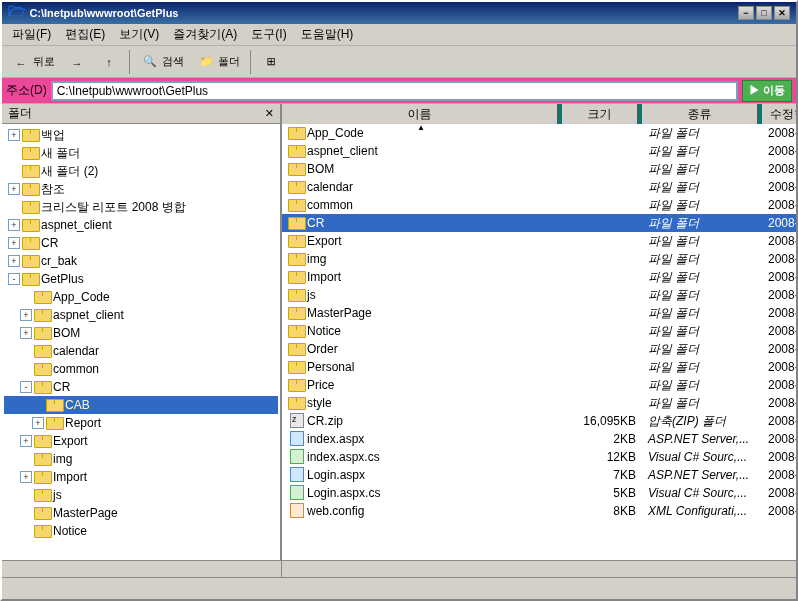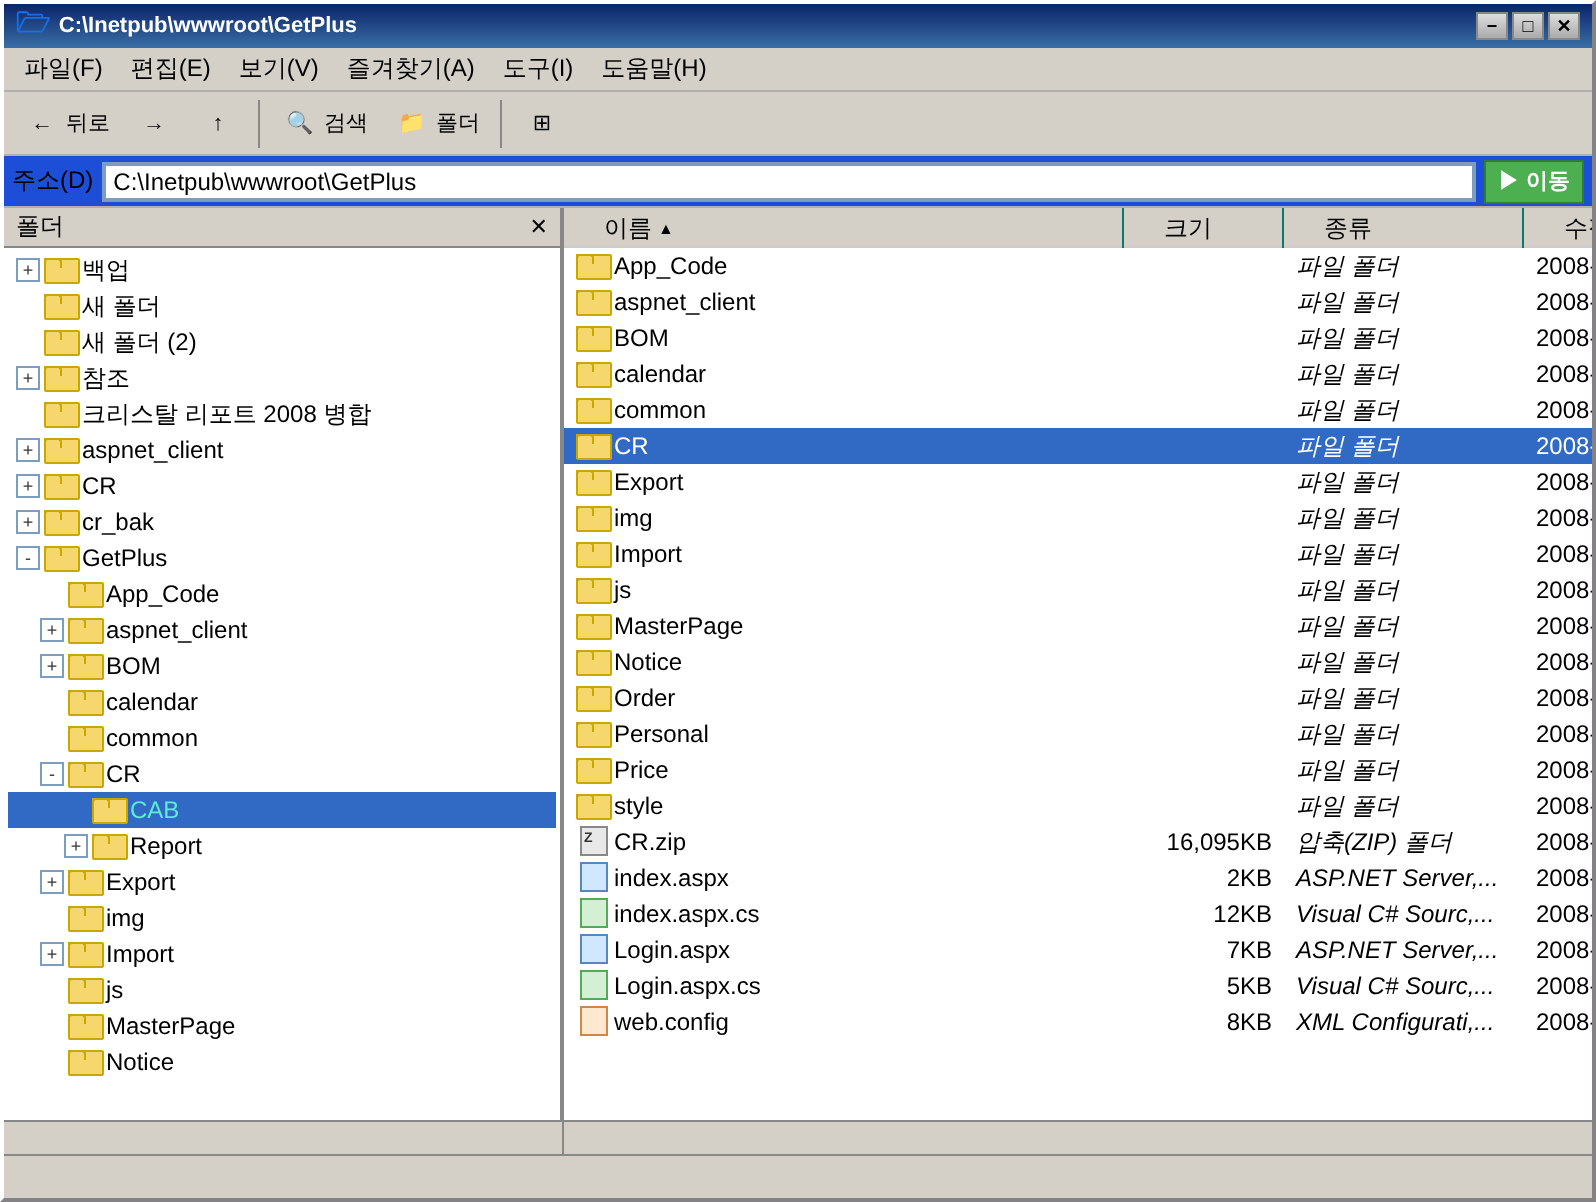--- a/index.html
+++ b/index.html
@@ -111,21 +111,21 @@
 
     .toolbar-separator {
       width: 1px;
       height: 24px;
       background: #888;
       margin: 0 3px;
     }
 
     
     .address-bar {
-      background: #1d4ed8;
+      background: #ec4899;
       border-bottom: 1px solid #b0b0b0;
       padding: 3px 4px;
       display: flex;
       align-items: center;
       gap: 4px;
       height: 26px;
     }
 
     .address-label {
       font-size: 12px;
@@ -204,21 +204,21 @@
       align-items: center;
       padding: 1px 2px;
       cursor: pointer;
       white-space: nowrap;
       font-size: 12px;
       height: 18px;
     }
 
     .tree-item.selected {
       background: #316ac5;
-      color: #5eead4;
+      color: #fef9c3;
     }
 
     .expand-btn {
       width: 12px;
       height: 12px;
       border: 1px solid #7b9ebd;
       background: white;
       display: flex;
       align-items: center;
       justify-content: center;
@@ -283,28 +283,29 @@
     }
 
     .file-list-header {
       display: flex;
       border-bottom: 1px solid #ccc;
       background: #d4d0c8;
       height: 20px;
     }
 
     .col-header {
-      padding: 2px 20px;
-      border-right: 1px solid #0f766e;
+      padding: 2px 8px;
+      border-right: 5px solid #0f766e;
       font-size: 12px;
       cursor: pointer;
       display: flex;
       align-items: center;
       white-space: nowrap;
       height: 20px;
+      flex-direction: column;
     }
 
     .col-name { width: 280px; min-width: 280px; }
     .col-size { width: 80px; min-width: 80px; text-align: right; }
     .col-type { width: 120px; min-width: 120px; }
     .col-date { flex: 1; }
 
     .sort-arrow {
       margin-left: 3px;
       font-size: 8px;

